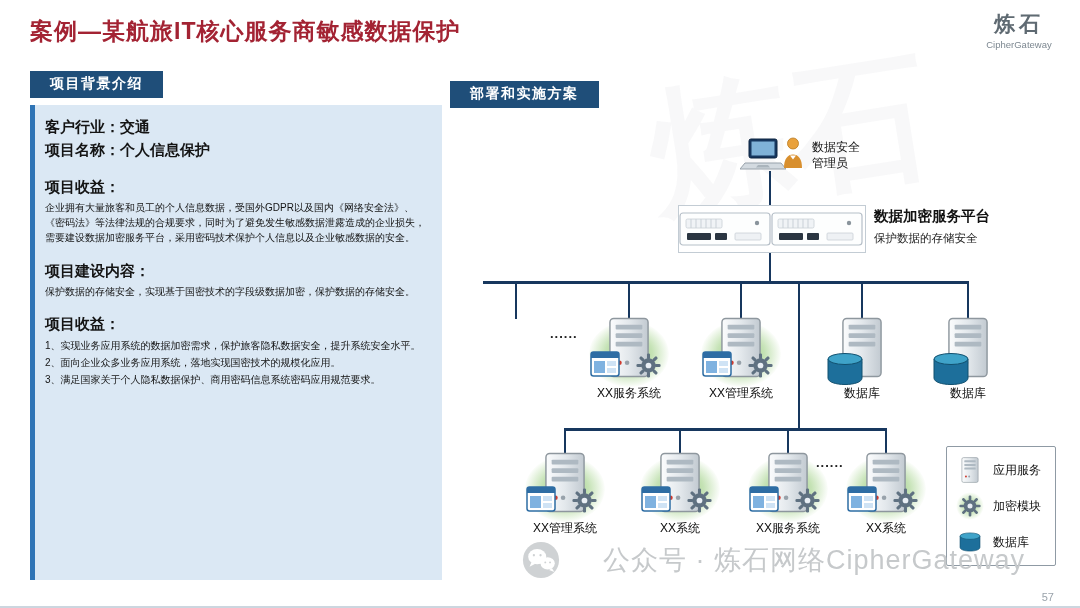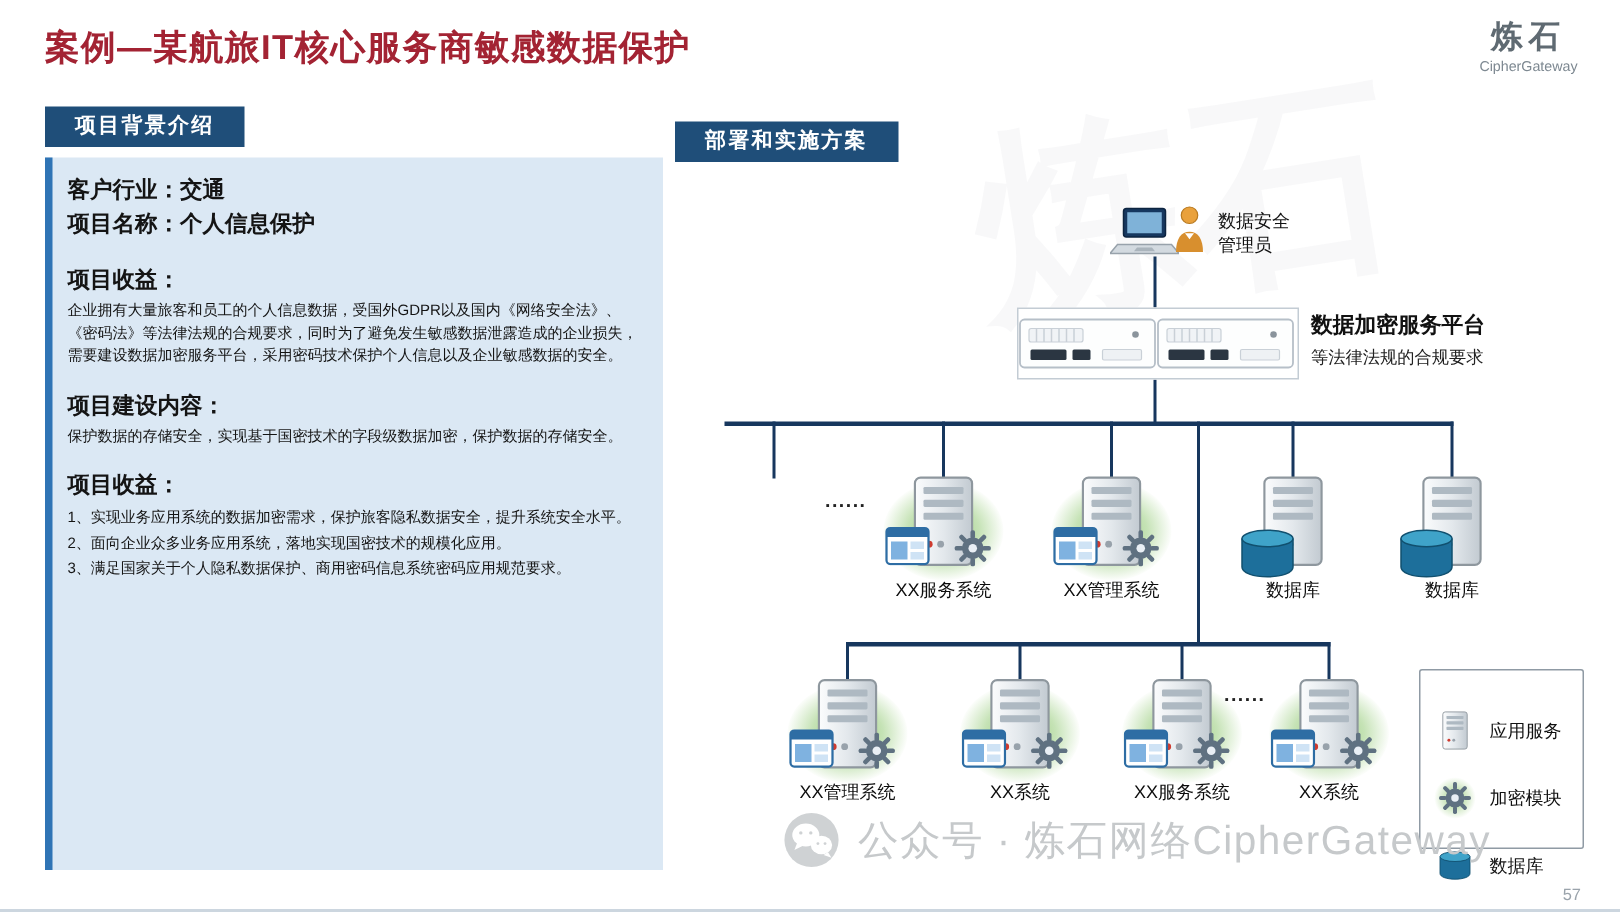--- a/index.html
+++ b/index.html
@@ -55,30 +55,30 @@
   .ic-db   { position:absolute; left:8px;  top:35px; width:46px; height:34px; }
   .nlabel  { position:absolute; top:68px; left:-10px; right:-10px; text-align:center;
              font-size:12px; color:#0c0c0c; white-space:nowrap; }
 
   .dots { position:absolute; font-size:13px; font-weight:bold; color:#222; letter-spacing:1px; }
 
   
   .legend { position:absolute; left:946px; top:446px; width:110px; height:120px; background:#fff;
             border:1.5px solid #8f9aa4; border-radius:2px; padding:9px 9px;
             display:flex; flex-direction:column; justify-content:space-between; }
-  .leg-item { display:flex; align-items:center; gap:9px;margin-top:17px; }
+  .leg-item { display:flex; align-items:center; gap:9px; }
   .leg-ic { width:28px; height:28px; flex:0 0 auto; position:relative;
             display:flex; align-items:center; justify-content:center; }
   .leg-glow { position:absolute; inset:0; border-radius:50%;
               background:radial-gradient(circle, rgba(141,199,110,0.85) 0%, rgba(141,199,110,0) 70%); }
   .leg-label { font-size:12px; color:#111; }
 
   .watermark { position:absolute; left:522px; top:541px; display:flex; align-items:center; gap:12px;
                color:#c6c9cb; }
-  .wm-text { font-size:27px; letter-spacing:1px; white-space:nowrap; }
+  .wm-text { font-size:27px; letter-spacing:1px; white-space:nowrap;margin-left:31px; }
 
   .pagenum { position:absolute; right:26px; bottom:5px; font-size:11px; color:#9aa3ab;padding-left:47px; }
   .bottom-line { position:absolute; left:0; right:0; bottom:0; height:2px; background:#ccd6df; }
 </style>
 </head>
 <body>
 
 <svg width="0" height="0" style="position:absolute" aria-hidden="true">
   <defs>
     <linearGradient id="gradSrv" x1="0" y1="0" x2="1" y2="0">
@@ -216,21 +216,21 @@
   <div class="platform">
     <svg>
         <use href="#sym-appliance"></use>
       </svg>
     <svg>
         <use href="#sym-appliance"></use>
       </svg>
   </div>
   <div class="platform-label">
     <div class="platform-title">数据加密服务平台</div>
-    <div class="platform-sub">等法律法规的合规要求</div>
+    <div class="platform-sub">保护数据的存储安全</div>
   </div>
 
   <div class="node" style="left:581px;top:317px">
     <div class="glow"></div>
     <svg class="ic-srv">
         <use href="#sym-server"></use>
       </svg>
     <svg class="ic-awin">
         <use href="#sym-appwin"></use>
       </svg>

